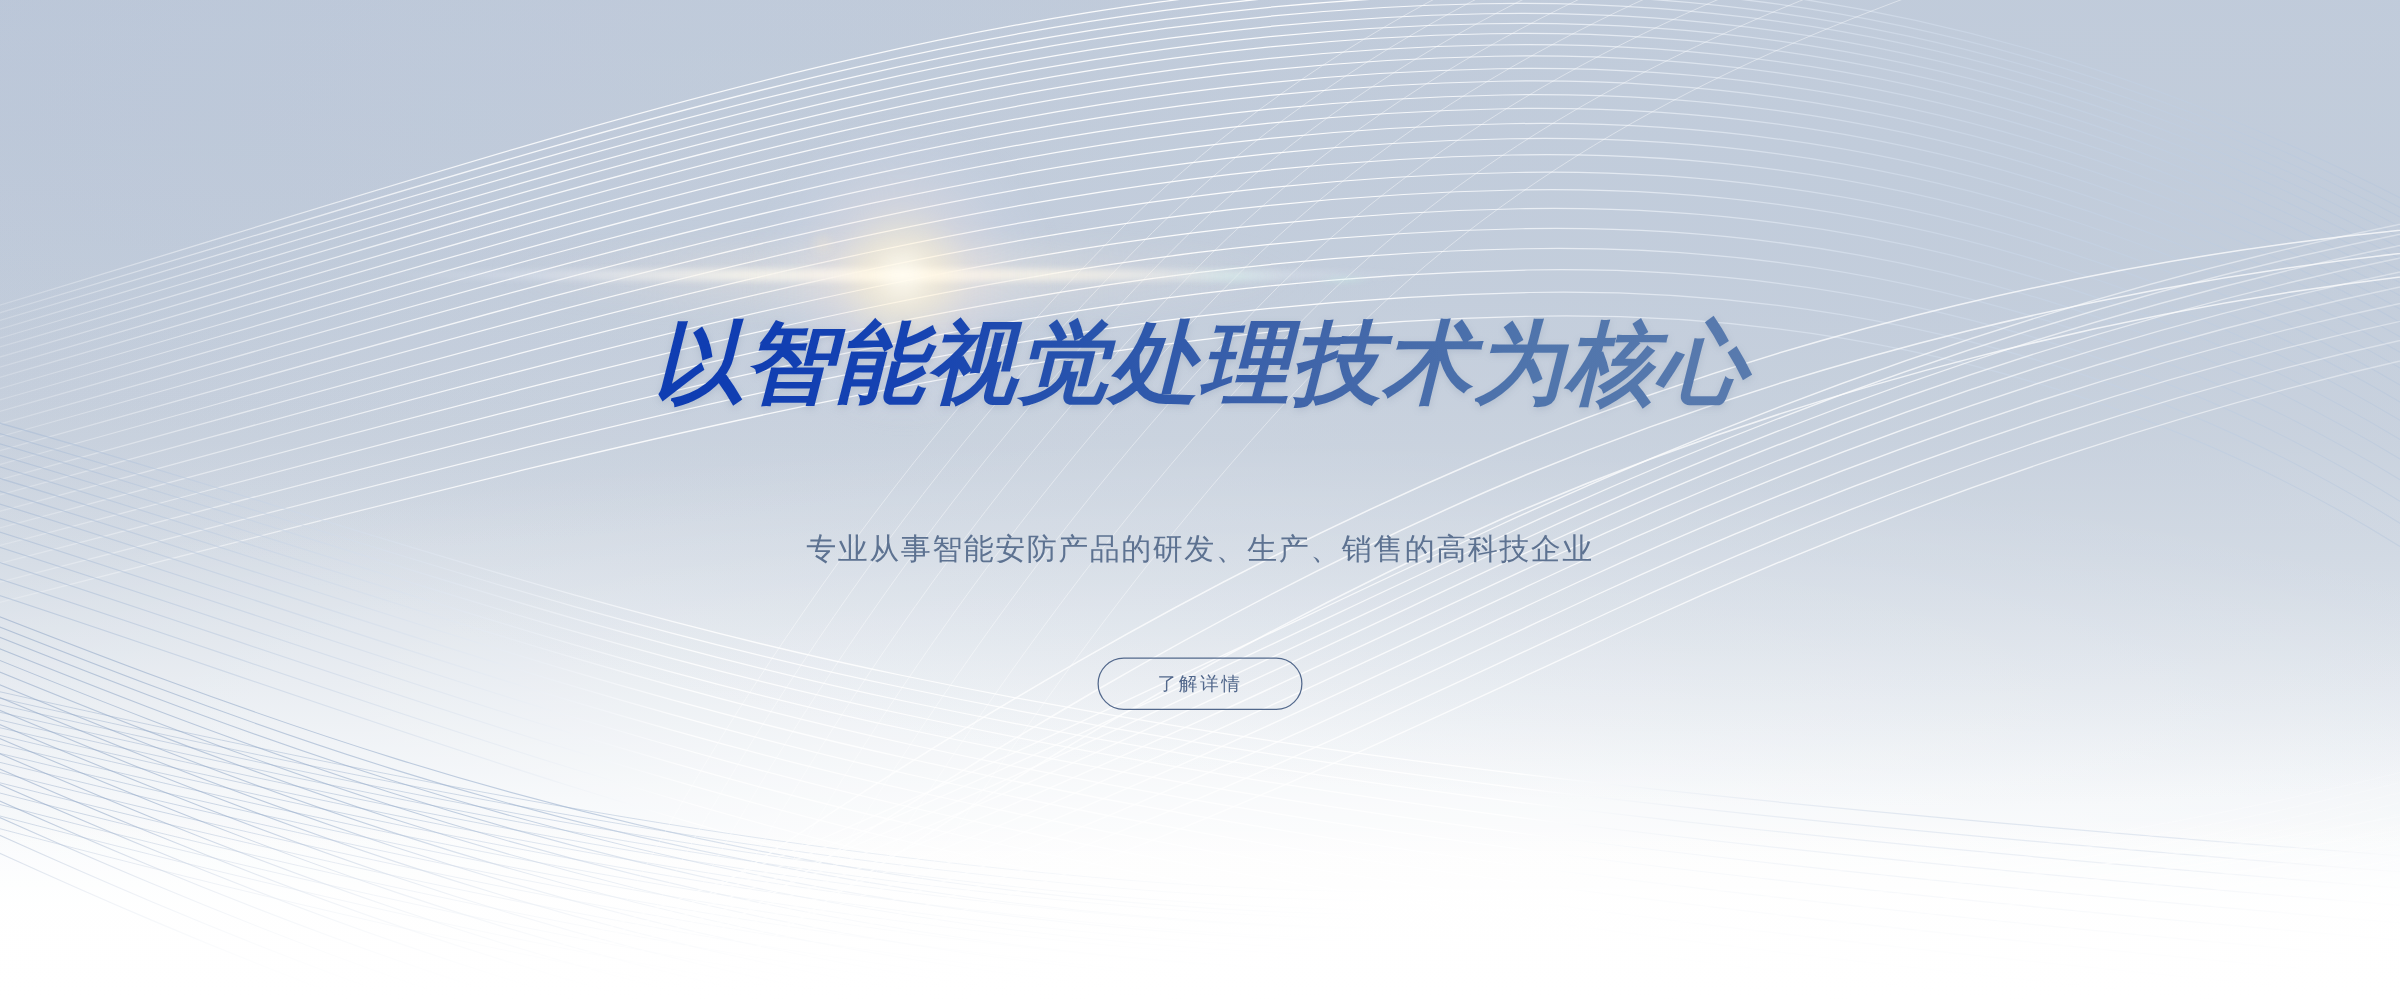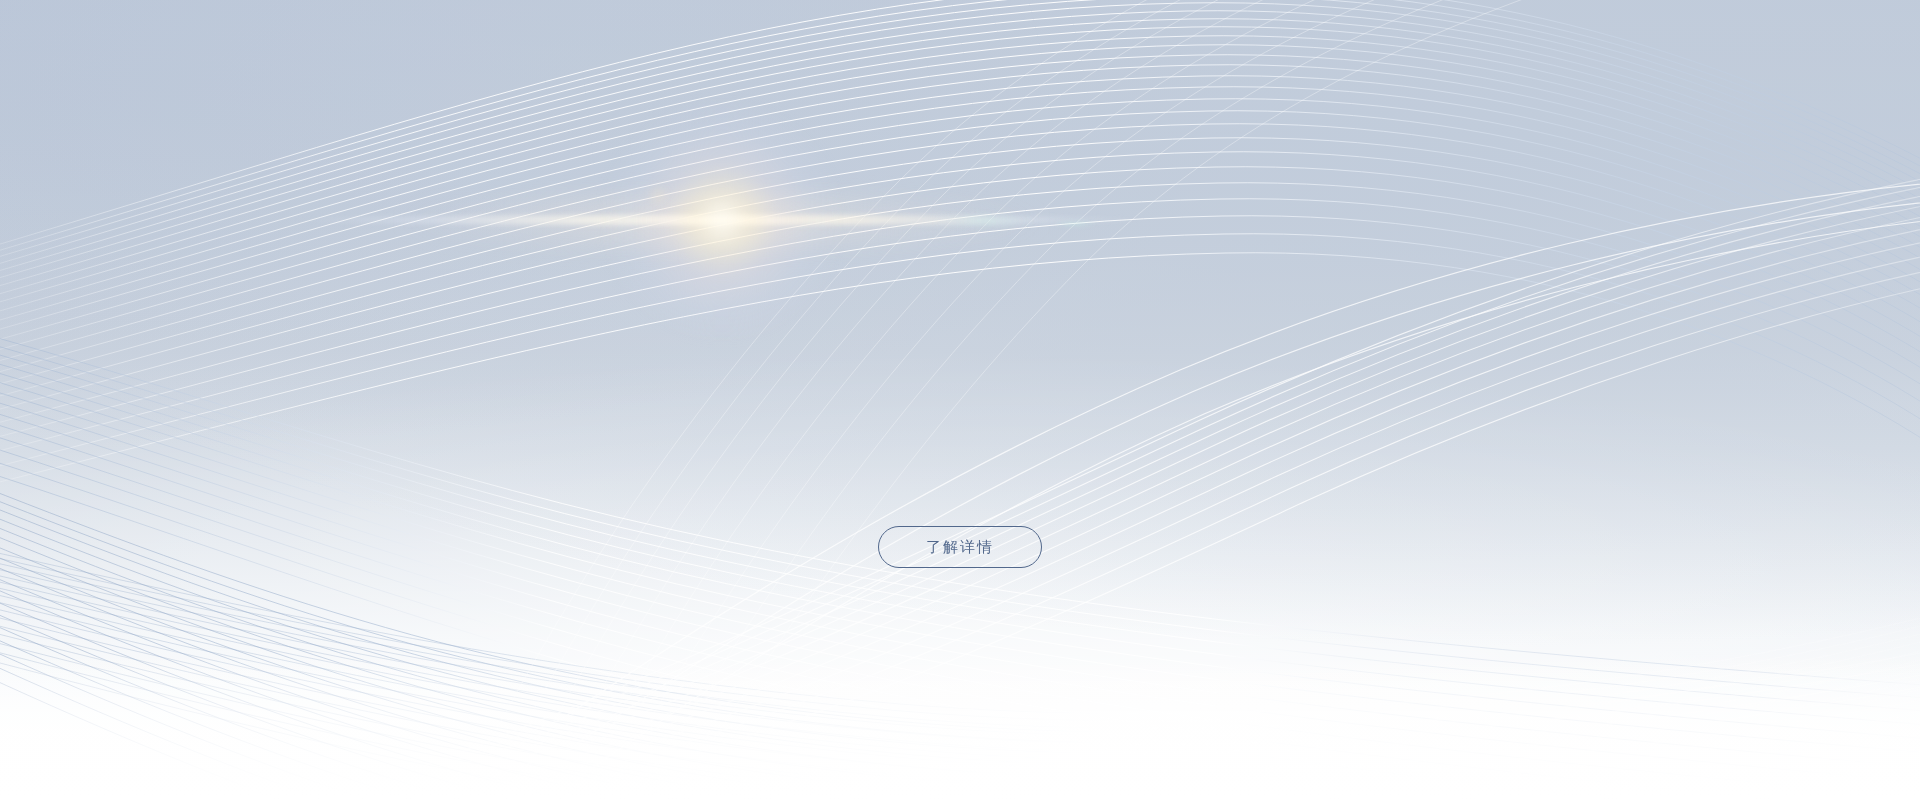--- a/index.html
+++ b/index.html
@@ -404,20 +404,22 @@
     <div class="glow"></div>
   </div>
   <div class="flare-ghost-a"></div>
   <div class="flare-ghost-b"></div>
   <div class="flare-ghost-c"></div>
 
   <div class="bottom-fade"></div>
 
   <div class="content">
 
-
+    <h1 class="headline">以智能视觉处理技术为核心</h1>
+
+    <p class="subtitle">专业从事智能安防产品的研发、生产、销售的高科技企业</p>
 
     <div class="cta-wrap">
       <button class="cta-button" type="button">了解详情</button>
     </div>
 
   </div>
 </div>
 
 </body></html>

